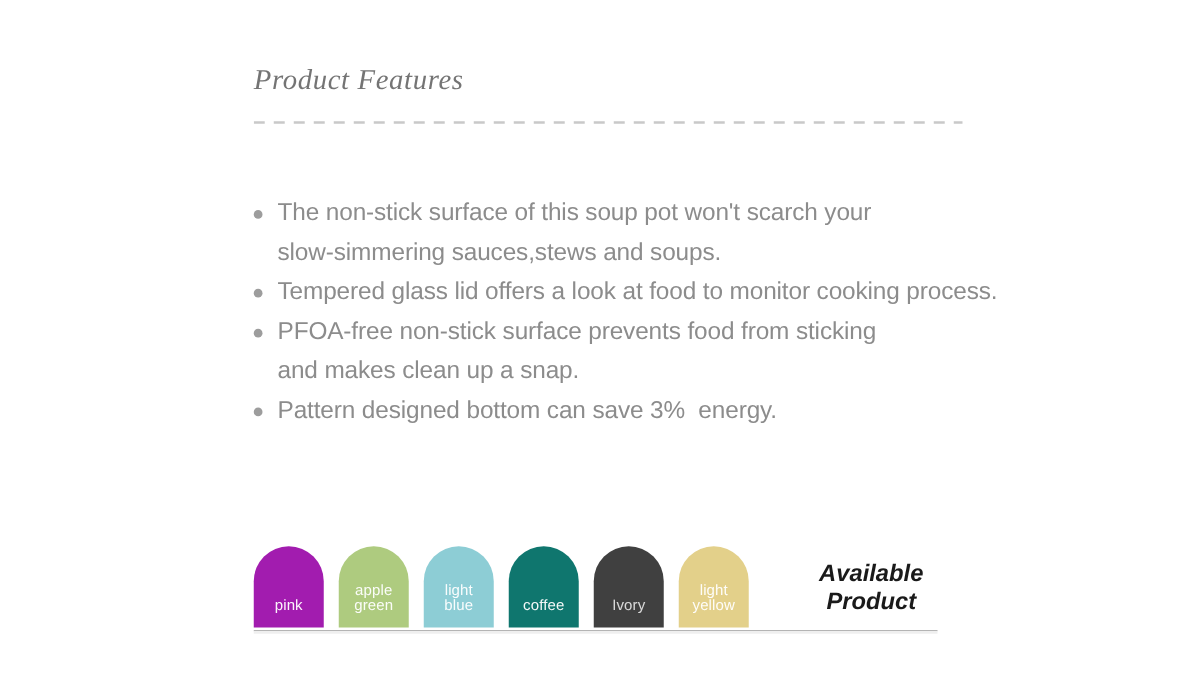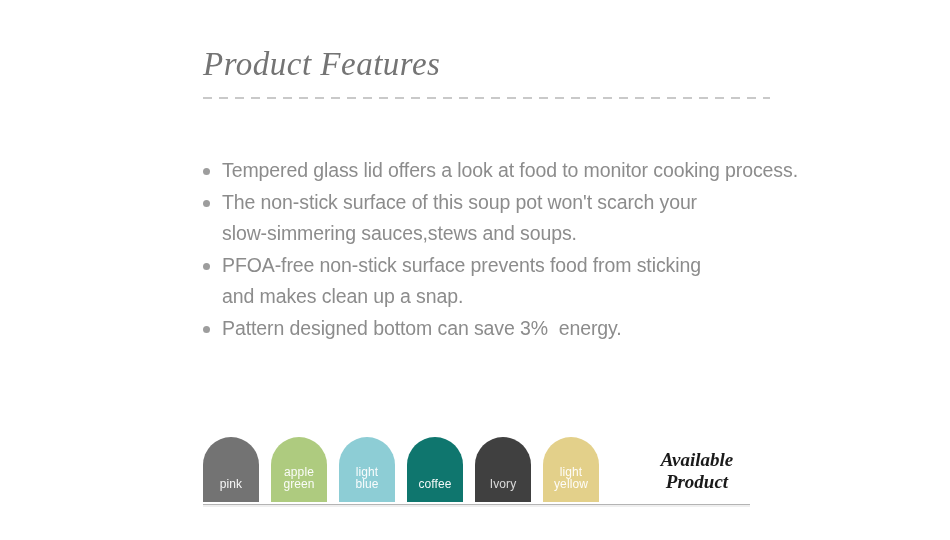--- a/index.html
+++ b/index.html
@@ -19,21 +19,21 @@
     height: 540px;
   }
 
   
   .title {
     position: absolute;
     left: 203px;
     top: 44px;
     font-family: "Liberation Serif", serif;
     font-style: italic;
-    font-size: 33px;
+    font-size: 23px;
     line-height: 40px;
     color: #747474;
     letter-spacing: 0.5px;
     white-space: nowrap;
   }
   .title-rule {
     position: absolute;
     left: 203px;
     top: 97px;
     width: 567px;
@@ -105,21 +105,21 @@
     display: block;
   }
   .swatch.light .swatch-label {
     opacity: 0.8;
   }
 
   .colors-caption {
     position: absolute;
     left: 651px;
     top: 449px;
-    font-family: Liberation Serif, serif;
+    font-family: Liberation Sans, sans-serif;
     font-style: italic;
     font-weight: bold;
     font-size: 19px;
     line-height: 22px;
     color: #1a1a1a;
     text-align: center;
     width: 92px;
   }
   .colors-caption span {
     display: block;
@@ -145,28 +145,28 @@
 </head>
 <body>
 
 <div class="page">
 
   <div class="title">Product Features</div>
 
   <div class="title-rule"></div>
 
   <div class="features">
+      <div class="feature"><span class="dot"></span><span>The non-stick surface of this soup pot won't scarch your</span><span class="line2">slow-simmering sauces,stews and soups.</span></div>
       <div class="feature"><span class="dot"></span><span>Tempered glass lid offers a look at food to monitor cooking process.</span></div>
-      <div class="feature"><span class="dot"></span><span>The non-stick surface of this soup pot won't scarch your</span><span class="line2">slow-simmering sauces,stews and soups.</span></div>
       <div class="feature"><span class="dot"></span><span>PFOA-free non-stick surface prevents food from sticking</span><span class="line2">and makes clean up a snap.</span></div>
       <div class="feature"><span class="dot"></span><span>Pattern designed bottom can save 3%  energy.</span></div>
     </div>
 
   <div class="colors">
-      <div class="swatch" style="background: #737373;">
+      <div class="swatch" style="background: #a21caf;">
         <div class="swatch-label">
           <span>pink</span>
         </div>
       </div>
       <div class="swatch" style="background: rgb(174, 203, 127);">
         <div class="swatch-label">
           <span>apple</span>
           <span>green</span>
         </div>
       </div>

